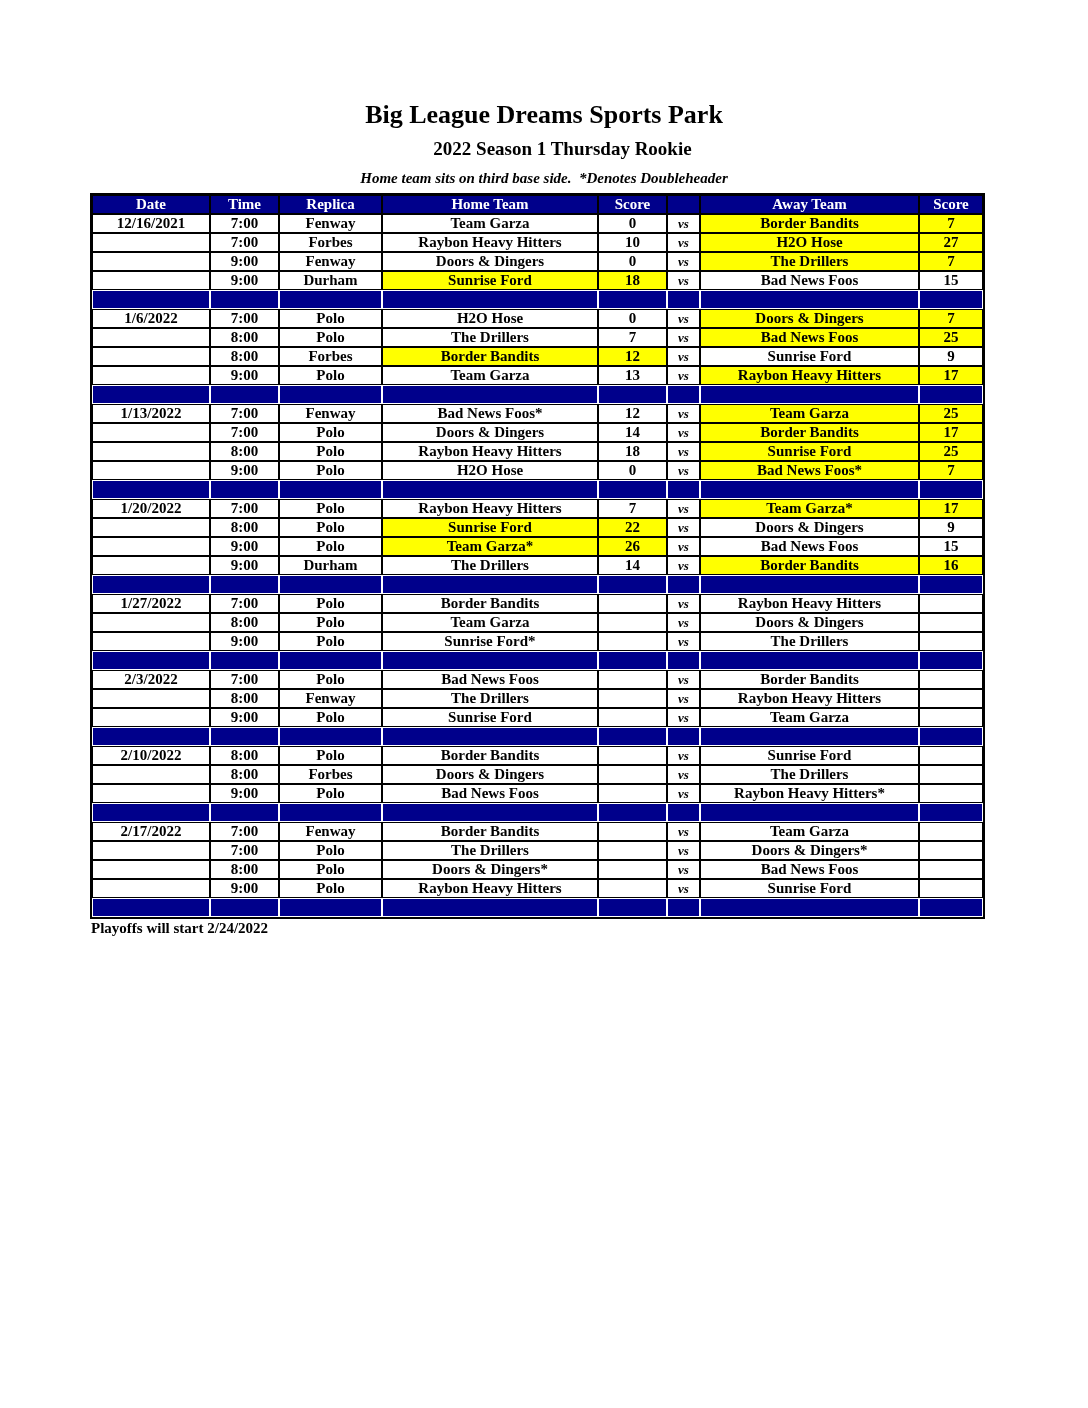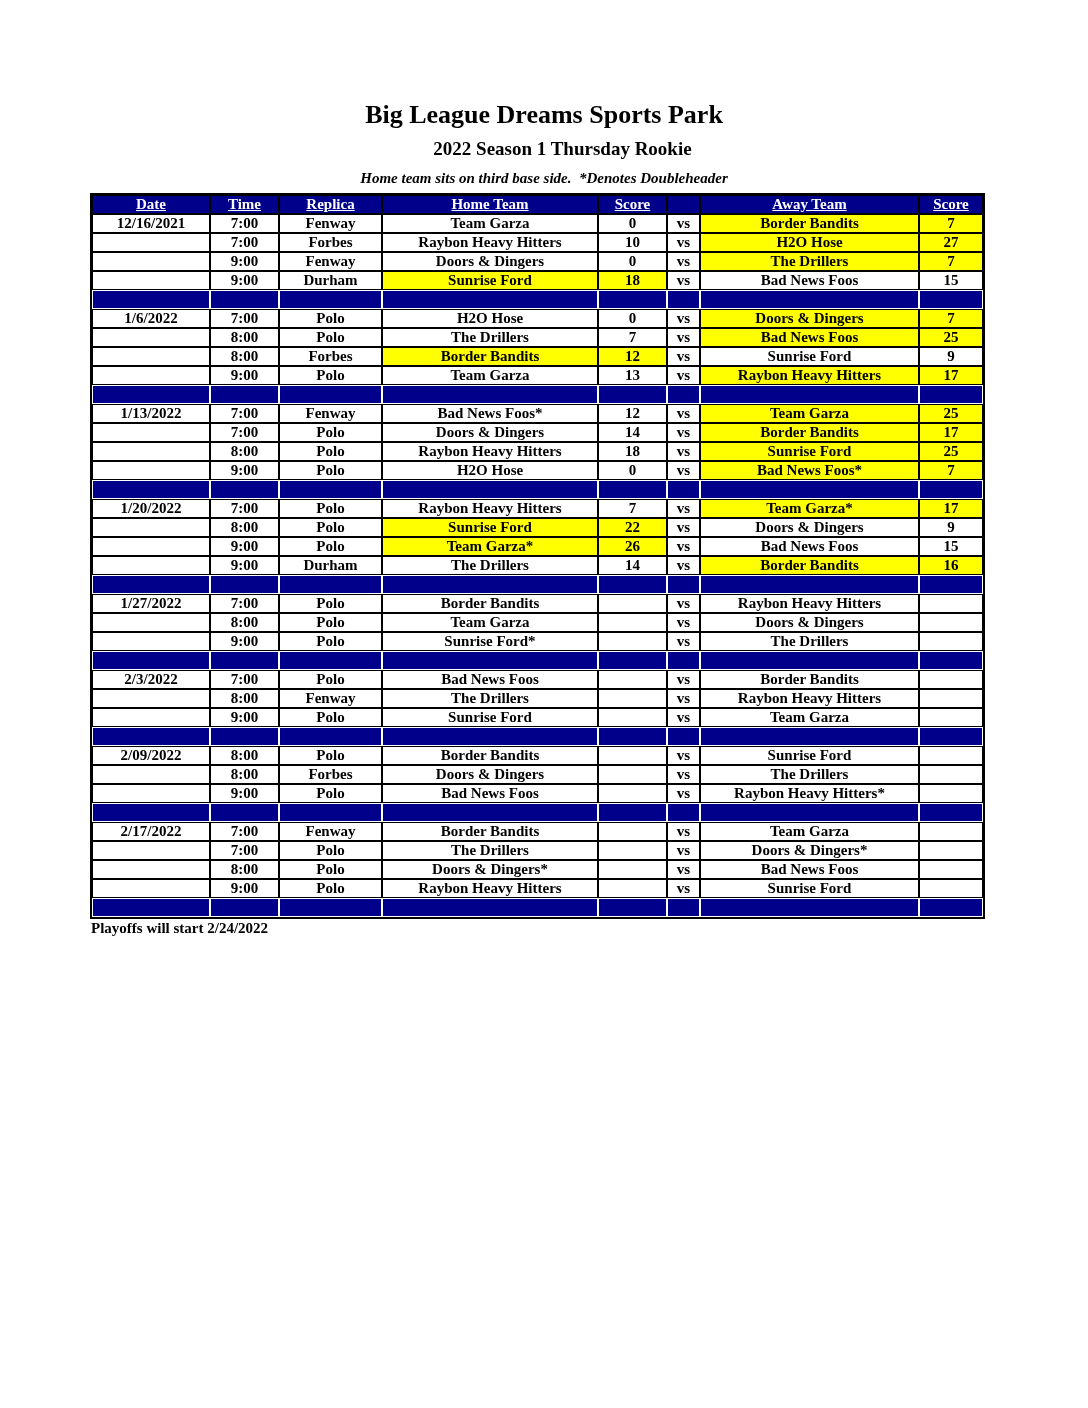--- a/index.html
+++ b/index.html
@@ -46,24 +46,23 @@
     line-height: 17px;
     font-weight: bold;
     white-space: nowrap;
     overflow: hidden;
     border: 1px solid var(--ink);
     background: var(--paper);
   }
   .sched th {
     background: var(--navy);
     color: var(--header-text);
-    text-decoration: underline;
   }
   .sched td.hl { background: var(--yellow); }
-  .sched td.vs { font-size: 15px; }
+  .sched td.vs { font-style: italic; font-size: 13px; }
   .sched tr.sep td {
     background: var(--navy);
     border: 1px solid #FFFFFF;
   }
   .footer {
     margin: 1px 0 0 91px;
     font-size: 15px;
     font-weight: bold;
   }
 </style>
@@ -375,21 +374,21 @@
           <td></td>
           <td></td>
           <td></td>
           <td></td>
           <td></td>
           <td></td>
           <td></td>
           <td></td>
         </tr>
         <tr>
-          <td>2/09/2022</td>
+          <td>2/10/2022</td>
           <td>8:00</td>
           <td>Polo</td>
           <td>Border Bandits</td>
           <td></td>
           <td class="vs">vs</td>
           <td>Sunrise Ford</td>
           <td></td>
         </tr>
         <tr>
           <td></td>

